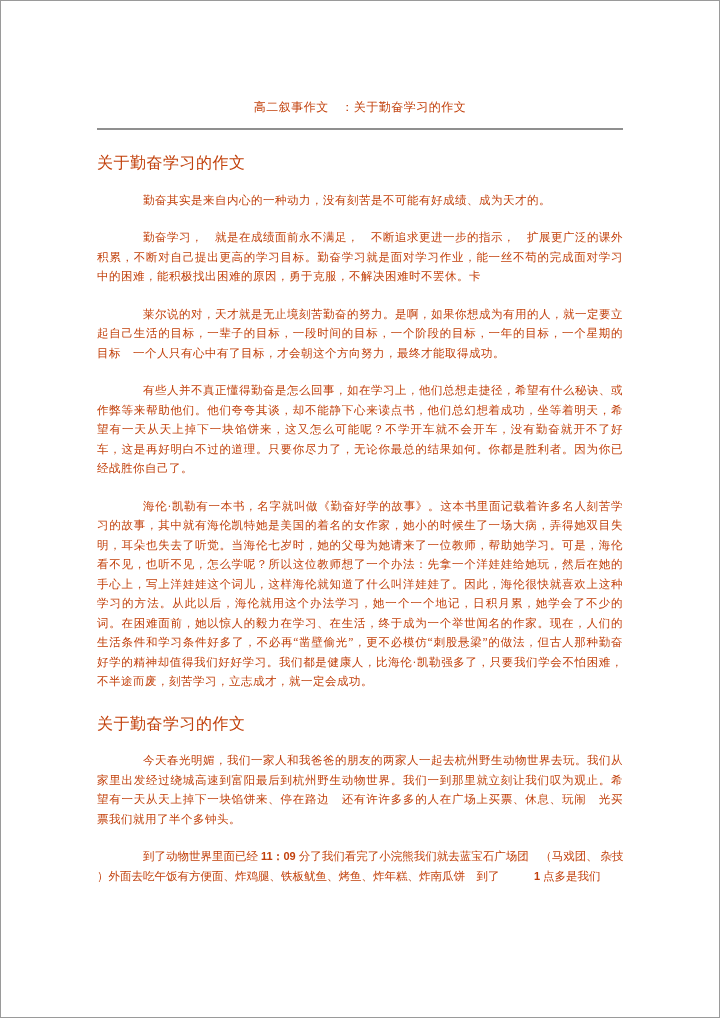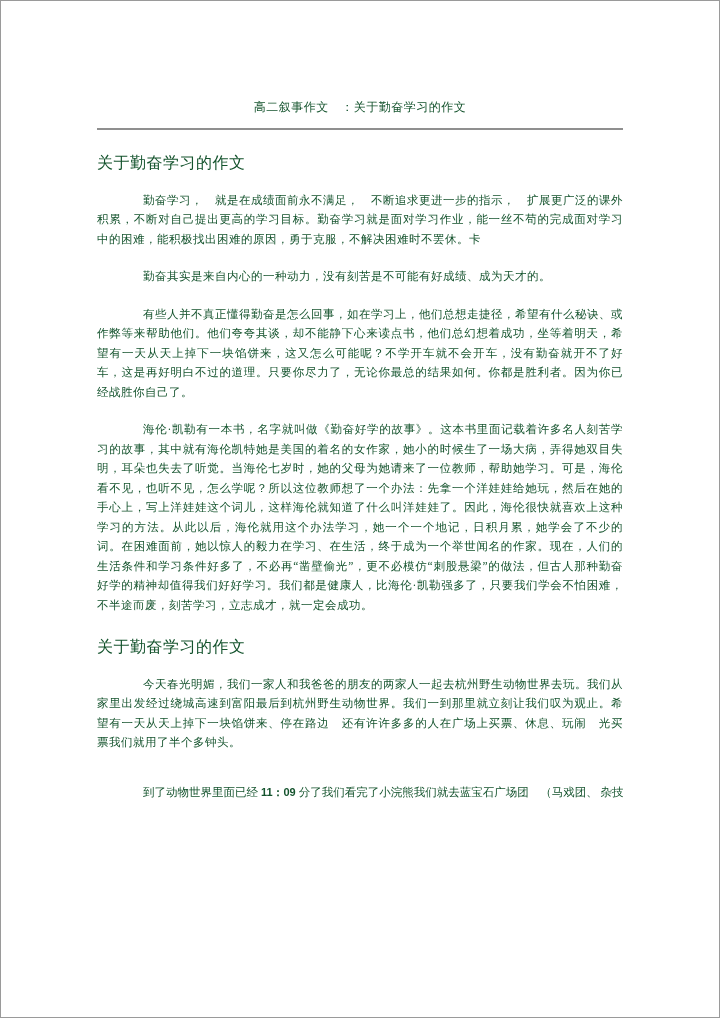--- a/index.html
+++ b/index.html
@@ -4,21 +4,21 @@
 <style>
   * { margin: 0; padding: 0; box-sizing: border-box; }
   html, body { background: #ffffff; }
   .page {
     position: relative;
     width: 720px;
     height: 1018px;
     background: #ffffff;
     border: 1px solid #9a9a9a;
     font-family: "Liberation Serif", "DejaVu Serif", serif;
-    color: #14532d;
+    color: #c2410c;
     overflow: hidden;
   }
   .content { padding: 99px 96px 0 96px; }
   .doc-title {
     text-align: center;
     font-size: 12px;
     line-height: 15px;
     letter-spacing: 0.5px;
     font-weight: normal;
   }
@@ -37,21 +37,21 @@
   .section-heading.second { margin-top: 22px; }
   .para {
     margin-top: 18px;
     font-size: 11.5px;
     line-height: 19.5px;
     letter-spacing: 0.5px;
     text-align: justify;
     text-indent: 46px;
   }
   .para-time {
-    margin-top: 30px;
+    margin-top: 18px;
     font-size: 11.5px;
     line-height: 19.5px;
     letter-spacing: 0;
   }
   .para-time .tline { white-space: nowrap; }
   .para-time .tline.first { text-indent: 46px; }
   .numbold {
     font-family: "Liberation Sans", "DejaVu Sans", sans-serif;
     font-weight: bold;
     font-size: 11px;
@@ -61,27 +61,29 @@
 <body>
 
 <div class="page">
   <div class="content">
 
     <div class="doc-title">高二叙事作文　：关于勤奋学习的作文</div>
     <div class="divider"></div>
 
     <div class="section-heading">关于勤奋学习的作文</div>
 
+    <p class="para">勤奋其实是来自内心的一种动力，没有刻苦是不可能有好成绩、成为天才的。</p>
     <p class="para">勤奋学习，　就是在成绩面前永不满足，　不断追求更进一步的指示，　扩展更广泛的课外积累，不断对自己提出更高的学习目标。勤奋学习就是面对学习作业，能一丝不苟的完成面对学习中的困难，能积极找出困难的原因，勇于克服，不解决困难时不罢休。卡</p>
-    <p class="para">勤奋其实是来自内心的一种动力，没有刻苦是不可能有好成绩、成为天才的。</p>
+    <p class="para">莱尔说的对，天才就是无止境刻苦勤奋的努力。是啊，如果你想成为有用的人，就一定要立起自己生活的目标，一辈子的目标，一段时间的目标，一个阶段的目标，一年的目标，一个星期的目标　一个人只有心中有了目标，才会朝这个方向努力，最终才能取得成功。</p>
     <p class="para">有些人并不真正懂得勤奋是怎么回事，如在学习上，他们总想走捷径，希望有什么秘诀、或作弊等来帮助他们。他们夸夸其谈，却不能静下心来读点书，他们总幻想着成功，坐等着明天，希望有一天从天上掉下一块馅饼来，这又怎么可能呢？不学开车就不会开车，没有勤奋就开不了好车，这是再好明白不过的道理。只要你尽力了，无论你最总的结果如何。你都是胜利者。因为你已经战胜你自己了。</p>
     <p class="para">海伦·凯勒有一本书，名字就叫做《勤奋好学的故事》。这本书里面记载着许多名人刻苦学习的故事，其中就有海伦凯特她是美国的着名的女作家，她小的时候生了一场大病，弄得她双目失明，耳朵也失去了听觉。当海伦七岁时，她的父母为她请来了一位教师，帮助她学习。可是，海伦看不见，也听不见，怎么学呢？所以这位教师想了一个办法：先拿一个洋娃娃给她玩，然后在她的手心上，写上洋娃娃这个词儿，这样海伦就知道了什么叫洋娃娃了。因此，海伦很快就喜欢上这种学习的方法。从此以后，海伦就用这个办法学习，她一个一个地记，日积月累，她学会了不少的词。在困难面前，她以惊人的毅力在学习、在生活，终于成为一个举世闻名的作家。现在，人们的生活条件和学习条件好多了，不必再“凿壁偷光”，更不必模仿“刺股悬梁”的做法，但古人那种勤奋好学的精神却值得我们好好学习。我们都是健康人，比海伦·凯勒强多了，只要我们学会不怕困难，不半途而废，刻苦学习，立志成才，就一定会成功。</p>
 
     <div class="section-heading second">关于勤奋学习的作文</div>
 
     <p class="para">今天春光明媚，我们一家人和我爸爸的朋友的两家人一起去杭州野生动物世界去玩。我们从家里出发经过绕城高速到富阳最后到杭州野生动物世界。我们一到那里就立刻让我们叹为观止。希望有一天从天上掉下一块馅饼来、停在路边　还有许许多多的人在广场上买票、休息、玩闹　光买票我们就用了半个多钟头。</p>
 
     <div class="para-time">
       <div class="tline first"><span>到了动物世界里面已经 </span><span class="numbold">11：09</span><span> 分了我们看完了小浣熊我们就去蓝宝石广场团　（马戏团、 杂技</span></div>
+      <div class="tline"><span>）外面去吃午饭有方便面、炸鸡腿、铁板鱿鱼、烤鱼、炸年糕、炸南瓜饼　到了　　　</span><span class="numbold">1</span><span> 点多是我们</span></div>
     </div>
 
   </div>
 </div>
 
 </body></html>

